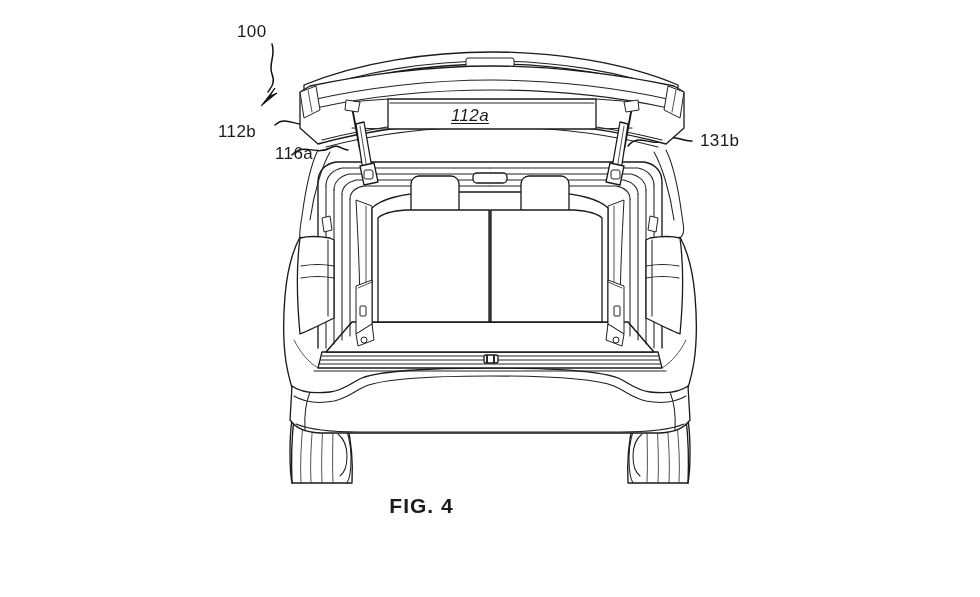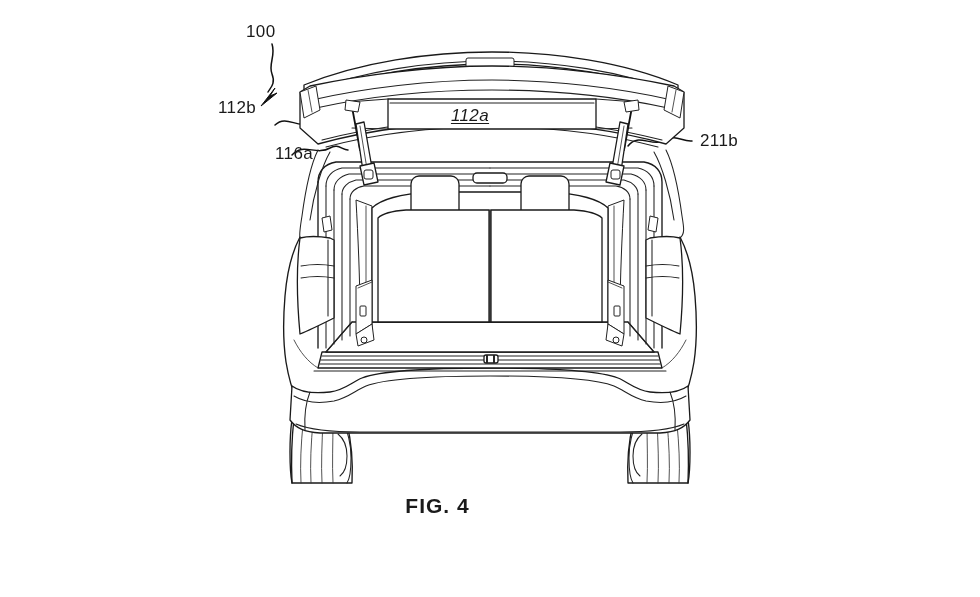--- a/index.html
+++ b/index.html
@@ -84,33 +84,33 @@
     font-size: 17px;
     color: #1a1a1a;
     letter-spacing: 0.4px;
     white-space: nowrap;
     user-select: none;
   }
   .ref-label.underlined {
     text-decoration: underline;
     text-underline-offset: 2px;
   }
-  #label-100 { left: 246px; top: 22px; }
-  #label-112b { left: 218px; top: 98px; }
+  #label-100 { left: 237px; top: 22px; }
+  #label-112b { left: 218px; top: 122px; }
   #label-116a { left: 247px; top: 144px; margin-left: 28px; }
   #label-116b { left: 700px; top: 131px; }
   #label-112a {
     left: 470px;
     top: 106px;
     transform: translateX(-50%);
     font-style: italic;
   }
   #fig-caption {
     position: absolute;
-    left: 16px;
+    left: 0;
     top: 494px;
     width: 843px;
     text-align: center;
     font-family: "Liberation Sans", sans-serif;
     font-size: 21px;
     font-weight: bold;
     color: #1a1a1a;
     letter-spacing: 1px;
     user-select: none;
   }
@@ -361,19 +361,19 @@
     </g>
 
   </svg>
 
   <div class="ref-label" id="label-100">100</div>
 
   <div class="ref-label" id="label-112b">112b</div>
 
   <div class="ref-label" id="label-116a">116a</div>
 
-  <div class="ref-label" id="label-116b">211b</div>
+  <div class="ref-label" id="label-116b">131b</div>
 
   <div class="ref-label underlined" id="label-112a">112a</div>
 
   <div id="fig-caption">FIG. 4</div>
 
 </div>
 
 </body></html>

